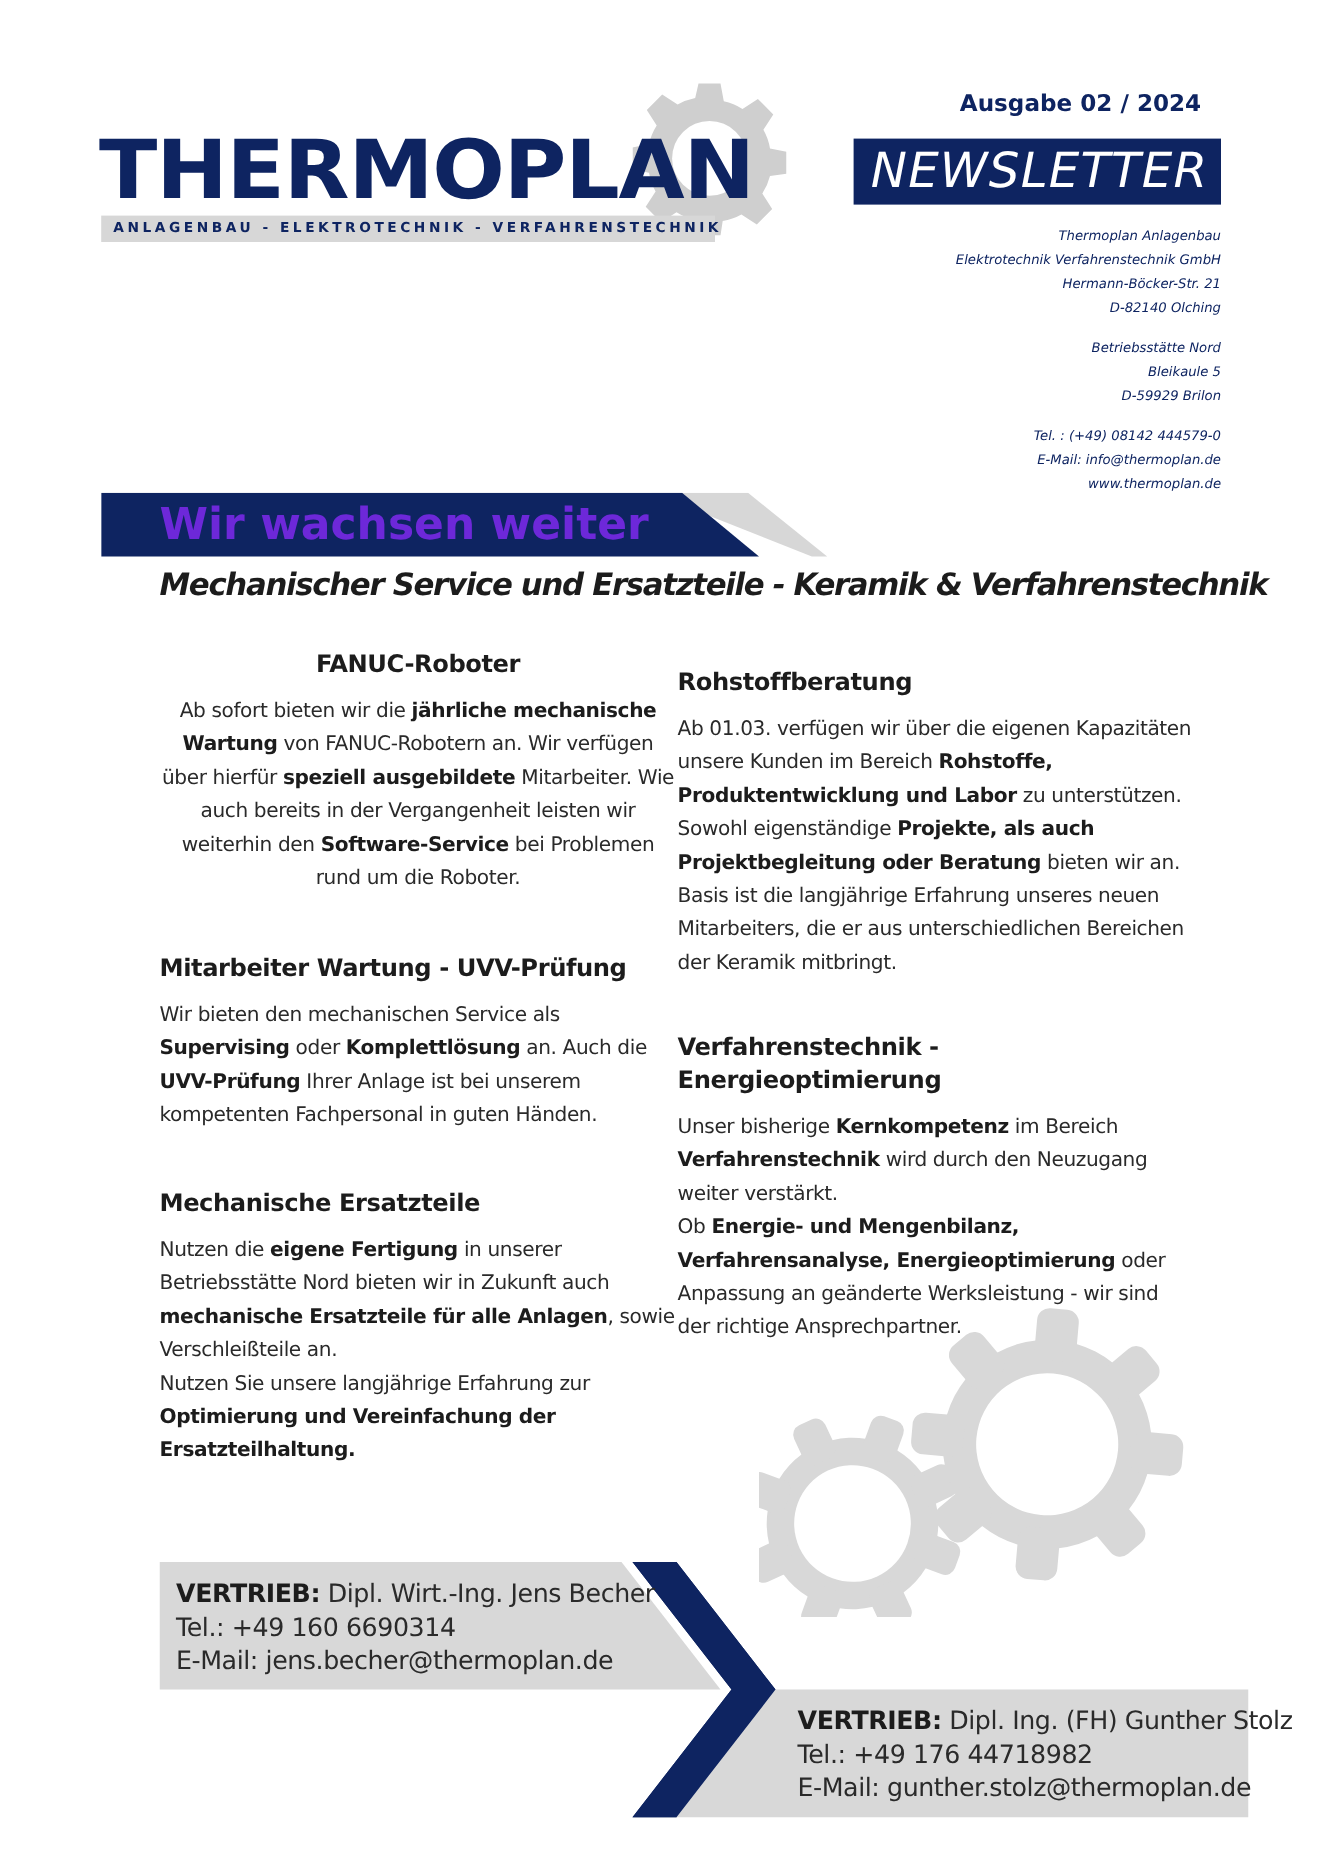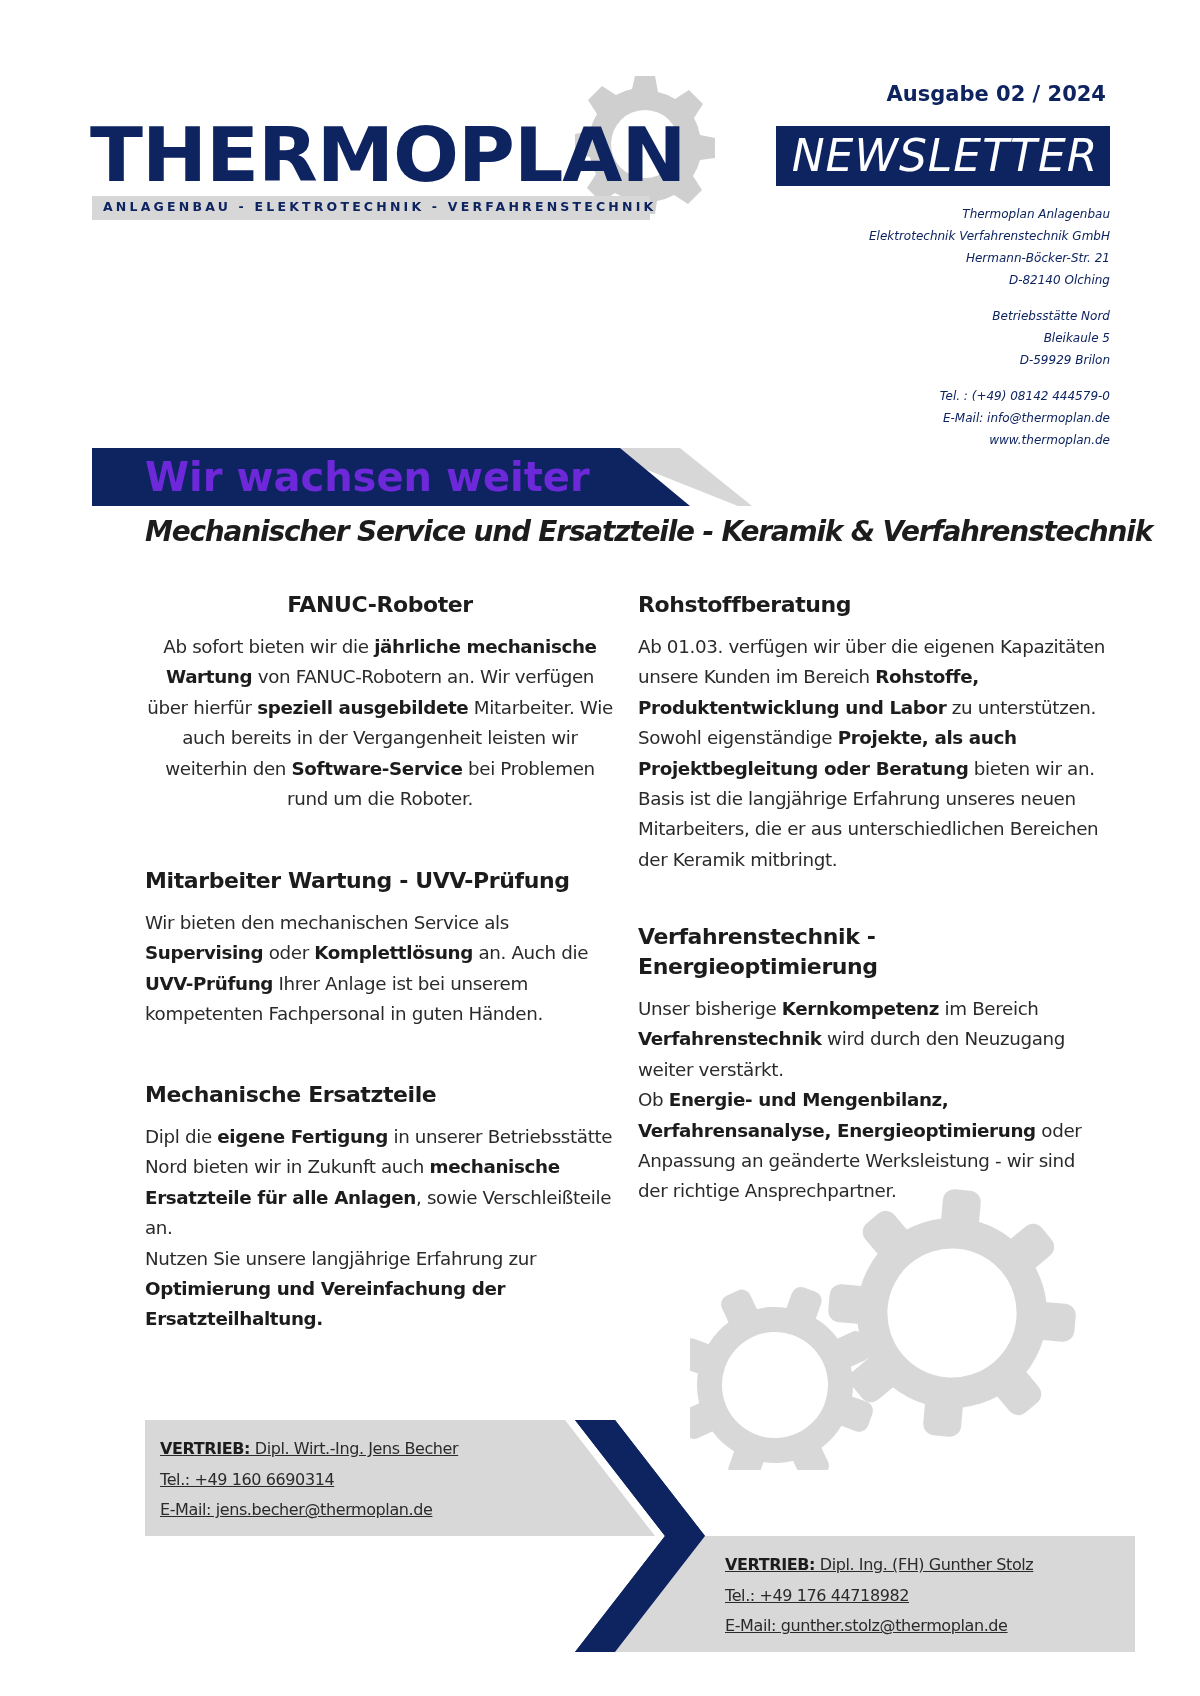--- a/index.html
+++ b/index.html
@@ -26,21 +26,21 @@
   }
   .logo-tagline {
     left:103px; top:199px;
     font-family:"DejaVu Sans", sans-serif; font-weight:bold;
     font-size:12.5px; letter-spacing:3.2px; color:#0e2461;
     white-space:nowrap;
   }
 
   
   .issue {
-    right:94px; top:82px;
+    right:108px; top:82px;
     font-family:"DejaVu Sans", sans-serif; font-weight:bold;
     font-size:21px; color:#0e2461;
   }
   .newsletter-box {
     left:776px; top:126px; width:334px; height:60px;
     background:#0e2461;
   }
   .newsletter-label {
     left:790px; top:128px; width:310px; text-align:center;
     font-family:"DejaVu Sans", sans-serif; font-style:italic;
@@ -72,32 +72,31 @@
     margin:0; font-family:"DejaVu Sans", sans-serif; font-weight:bold;
     font-size:22px; line-height:30px; color:#1c1c1c; letter-spacing:-0.4px;
   }
   .section p {
     margin:12px 0 0 0;
     font-family:"DejaVu Sans", sans-serif;
     font-size:18.3px; line-height:30.4px; color:#2a2a2a; letter-spacing:-0.35px;
   }
   .section b { font-weight:bold; color:#1c1c1c; }
   .col-left { left:145px; width:470px; }
-  .col-right { left:638px; width:470px; }
+  .col-right { left:616px; width:470px;margin-top:16px; }
 
   
   .gears-svg { left:690px; top:1180px; width:420px; height:290px; }
 
   
   .contact-svg { left:145px; top:1420px; width:990px; height:260px; }
   .contact {
     font-family:"DejaVu Sans", sans-serif;
-    font-size:16px; line-height:30.5px; color:#2a2a2a; letter-spacing:-0.4px;
+    font-size:23px; line-height:30.5px; color:#2a2a2a; letter-spacing:-0.4px;
     white-space:nowrap;
-    text-decoration:underline;
   }
   .contact b { font-weight:bold; color:#1c1c1c; }
   .contact-1 { left:160px; top:1434px; }
   .contact-2 { left:725px; top:1550px; }
 </style>
 </head>
 <body>
 
 <svg class="abs logo-gear" viewBox="-70 -70 140 140">
   <g fill="#cfcfcf">
@@ -140,21 +139,21 @@
   <p><span>Ab sofort bieten wir die </span><b>jährliche mechanische Wartung</b><span> von FANUC-Robotern an. Wir verfügen über hierfür </span><b>speziell ausgebildete</b><span> Mitarbeiter. Wie auch bereits in der Vergangenheit leisten wir weiterhin den </span><b>Software-Service</b><span> bei Problemen rund um die Roboter.</span></p>
 </div>
 
 <div class="abs section col-left" style="top:866px;">
   <h2>Mitarbeiter Wartung - UVV-Prüfung</h2>
   <p><span>Wir bieten den mechanischen Service als </span><b>Supervising</b><span> oder </span><b>Komplettlösung</b><span> an. Auch die </span><b>UVV-Prüfung</b><span> Ihrer Anlage ist bei unserem kompetenten Fachpersonal in guten Händen.</span></p>
 </div>
 
 <div class="abs section col-left" style="top:1080px;">
   <h2>Mechanische Ersatzteile</h2>
-  <p><span>Dipl die </span><b>eigene Fertigung</b><span> in unserer Betriebsstätte Nord bieten wir in Zukunft auch </span><b>mechanische Ersatzteile für alle Anlagen</b><span>, sowie Verschleißteile an.</span><br><span>Nutzen Sie unsere langjährige Erfahrung zur </span><b>Optimierung und Vereinfachung der Ersatzteilhaltung.</b></p>
+  <p><span>Nutzen die </span><b>eigene Fertigung</b><span> in unserer Betriebsstätte Nord bieten wir in Zukunft auch </span><b>mechanische Ersatzteile für alle Anlagen</b><span>, sowie Verschleißteile an.</span><br><span>Nutzen Sie unsere langjährige Erfahrung zur </span><b>Optimierung und Vereinfachung der Ersatzteilhaltung.</b></p>
 </div>
 
 <div class="abs section col-right" style="top:590px;">
   <h2>Rohstoffberatung</h2>
   <p><span>Ab 01.03. verfügen wir über die eigenen Kapazitäten unsere Kunden im Bereich </span><b>Rohstoffe, Produktentwicklung und Labor</b><span> zu unterstützen. Sowohl eigenständige </span><b>Projekte, als auch Projektbegleitung oder Beratung</b><span> bieten wir an. Basis ist die langjährige Erfahrung unseres neuen Mitarbeiters, die er aus unterschiedlichen Bereichen der Keramik mitbringt.</span></p>
 </div>
 
 <div class="abs section col-right" style="top:922px;">
   <h2>Verfahrenstechnik - Energieoptimierung</h2>
   <p><span>Unser bisherige </span><b>Kernkompetenz</b><span> im Bereich </span><b>Verfahrenstechnik</b><span> wird durch den Neuzugang weiter verstärkt.</span><br><span>Ob </span><b>Energie- und Mengenbilanz, Verfahrensanalyse, Energieoptimierung</b><span> oder Anpassung an geänderte Werksleistung - wir sind der richtige Ansprechpartner.</span></p>

